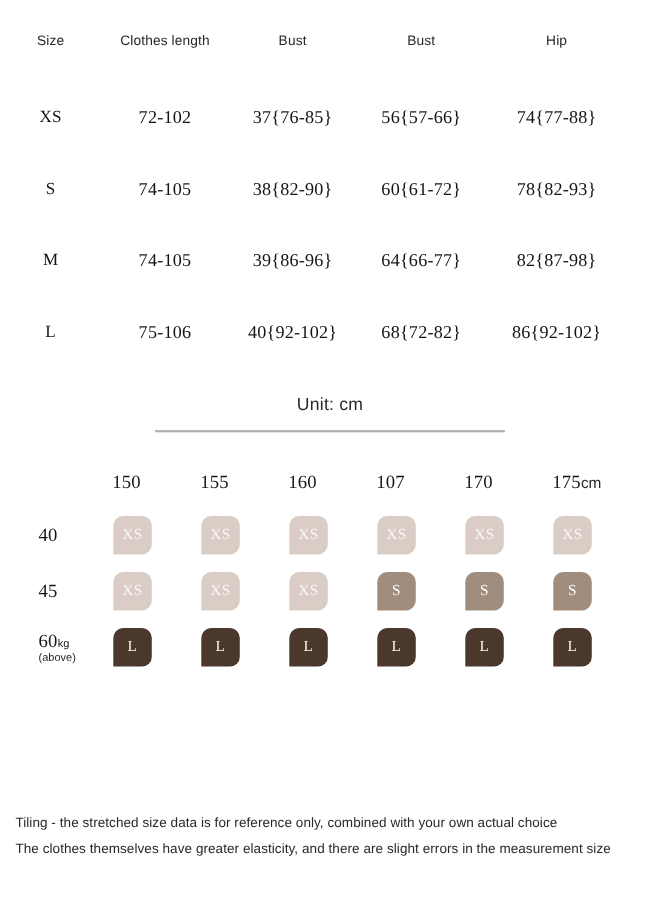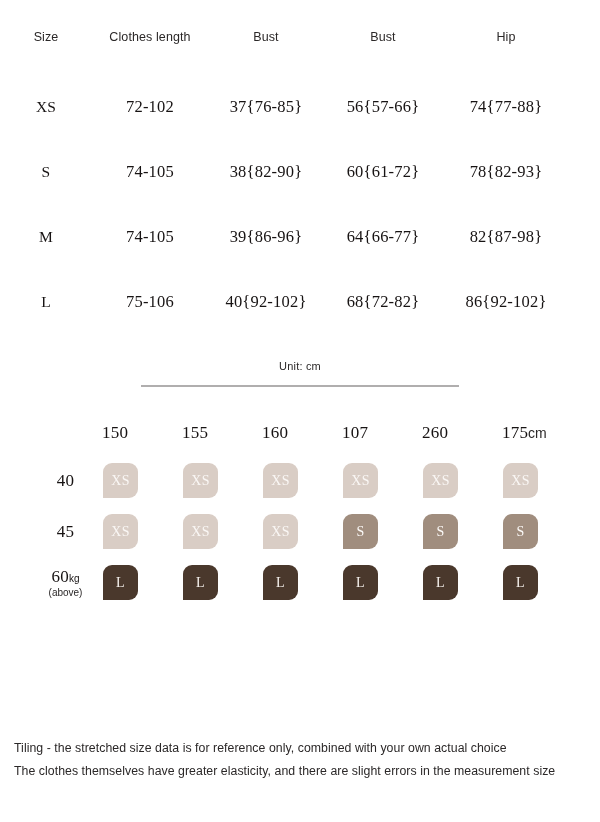--- a/index.html
+++ b/index.html
@@ -53,21 +53,21 @@
     font-size: 15.5px;
   }
 
   
   .unit-wrap {
     margin-top: 26px;
     text-align: center;
   }
   .unit-label {
     font-family: "Liberation Sans", sans-serif;
-    font-size: 11px;
+    font-size: 16px;
     color: #2b2828;
     letter-spacing: .2px;
   }
   .divider {
     width: 318px;
     height: 2px;
     background: #b0aeae;
     margin: 13px auto 0 auto;
   }
 
@@ -100,21 +100,21 @@
     font-family: "Liberation Sans", sans-serif;
     font-size: 14px;
     color: #2b2828;
     letter-spacing: 0;
   }
 
   .grid-table td.weight-cell {
     font-family: "Liberation Serif", serif;
     font-size: 17px;
     color: #171313;
-    text-align: center;
+    text-align: left;
     padding-right: 6px;
     vertical-align: middle;
     height: 49px;
     letter-spacing: .2px;
   }
   .w-unit {
     font-family: "Liberation Sans", sans-serif;
     font-size: 10px;
     letter-spacing: 0;
   }
@@ -236,21 +236,21 @@
         <col class="c-h">
         <col class="c-h">
     </colgroup>
     <thead>
       <tr>
         <th class="hdr-corner"></th>
         <th class="hdr-height"><span>150</span></th>
         <th class="hdr-height"><span>155</span></th>
         <th class="hdr-height"><span>160</span></th>
         <th class="hdr-height"><span>107</span></th>
-        <th class="hdr-height"><span>260</span></th>
+        <th class="hdr-height"><span>170</span></th>
         <th class="hdr-height"><span>175</span><span class="hdr-unit">cm</span></th>
       </tr>
     </thead>
     <tbody>
 
       <tr>
         <td class="weight-cell"><span>40</span></td>
         <td class="tile-cell">
             <div class="tile sz-XS">XS</div>
           </td>

